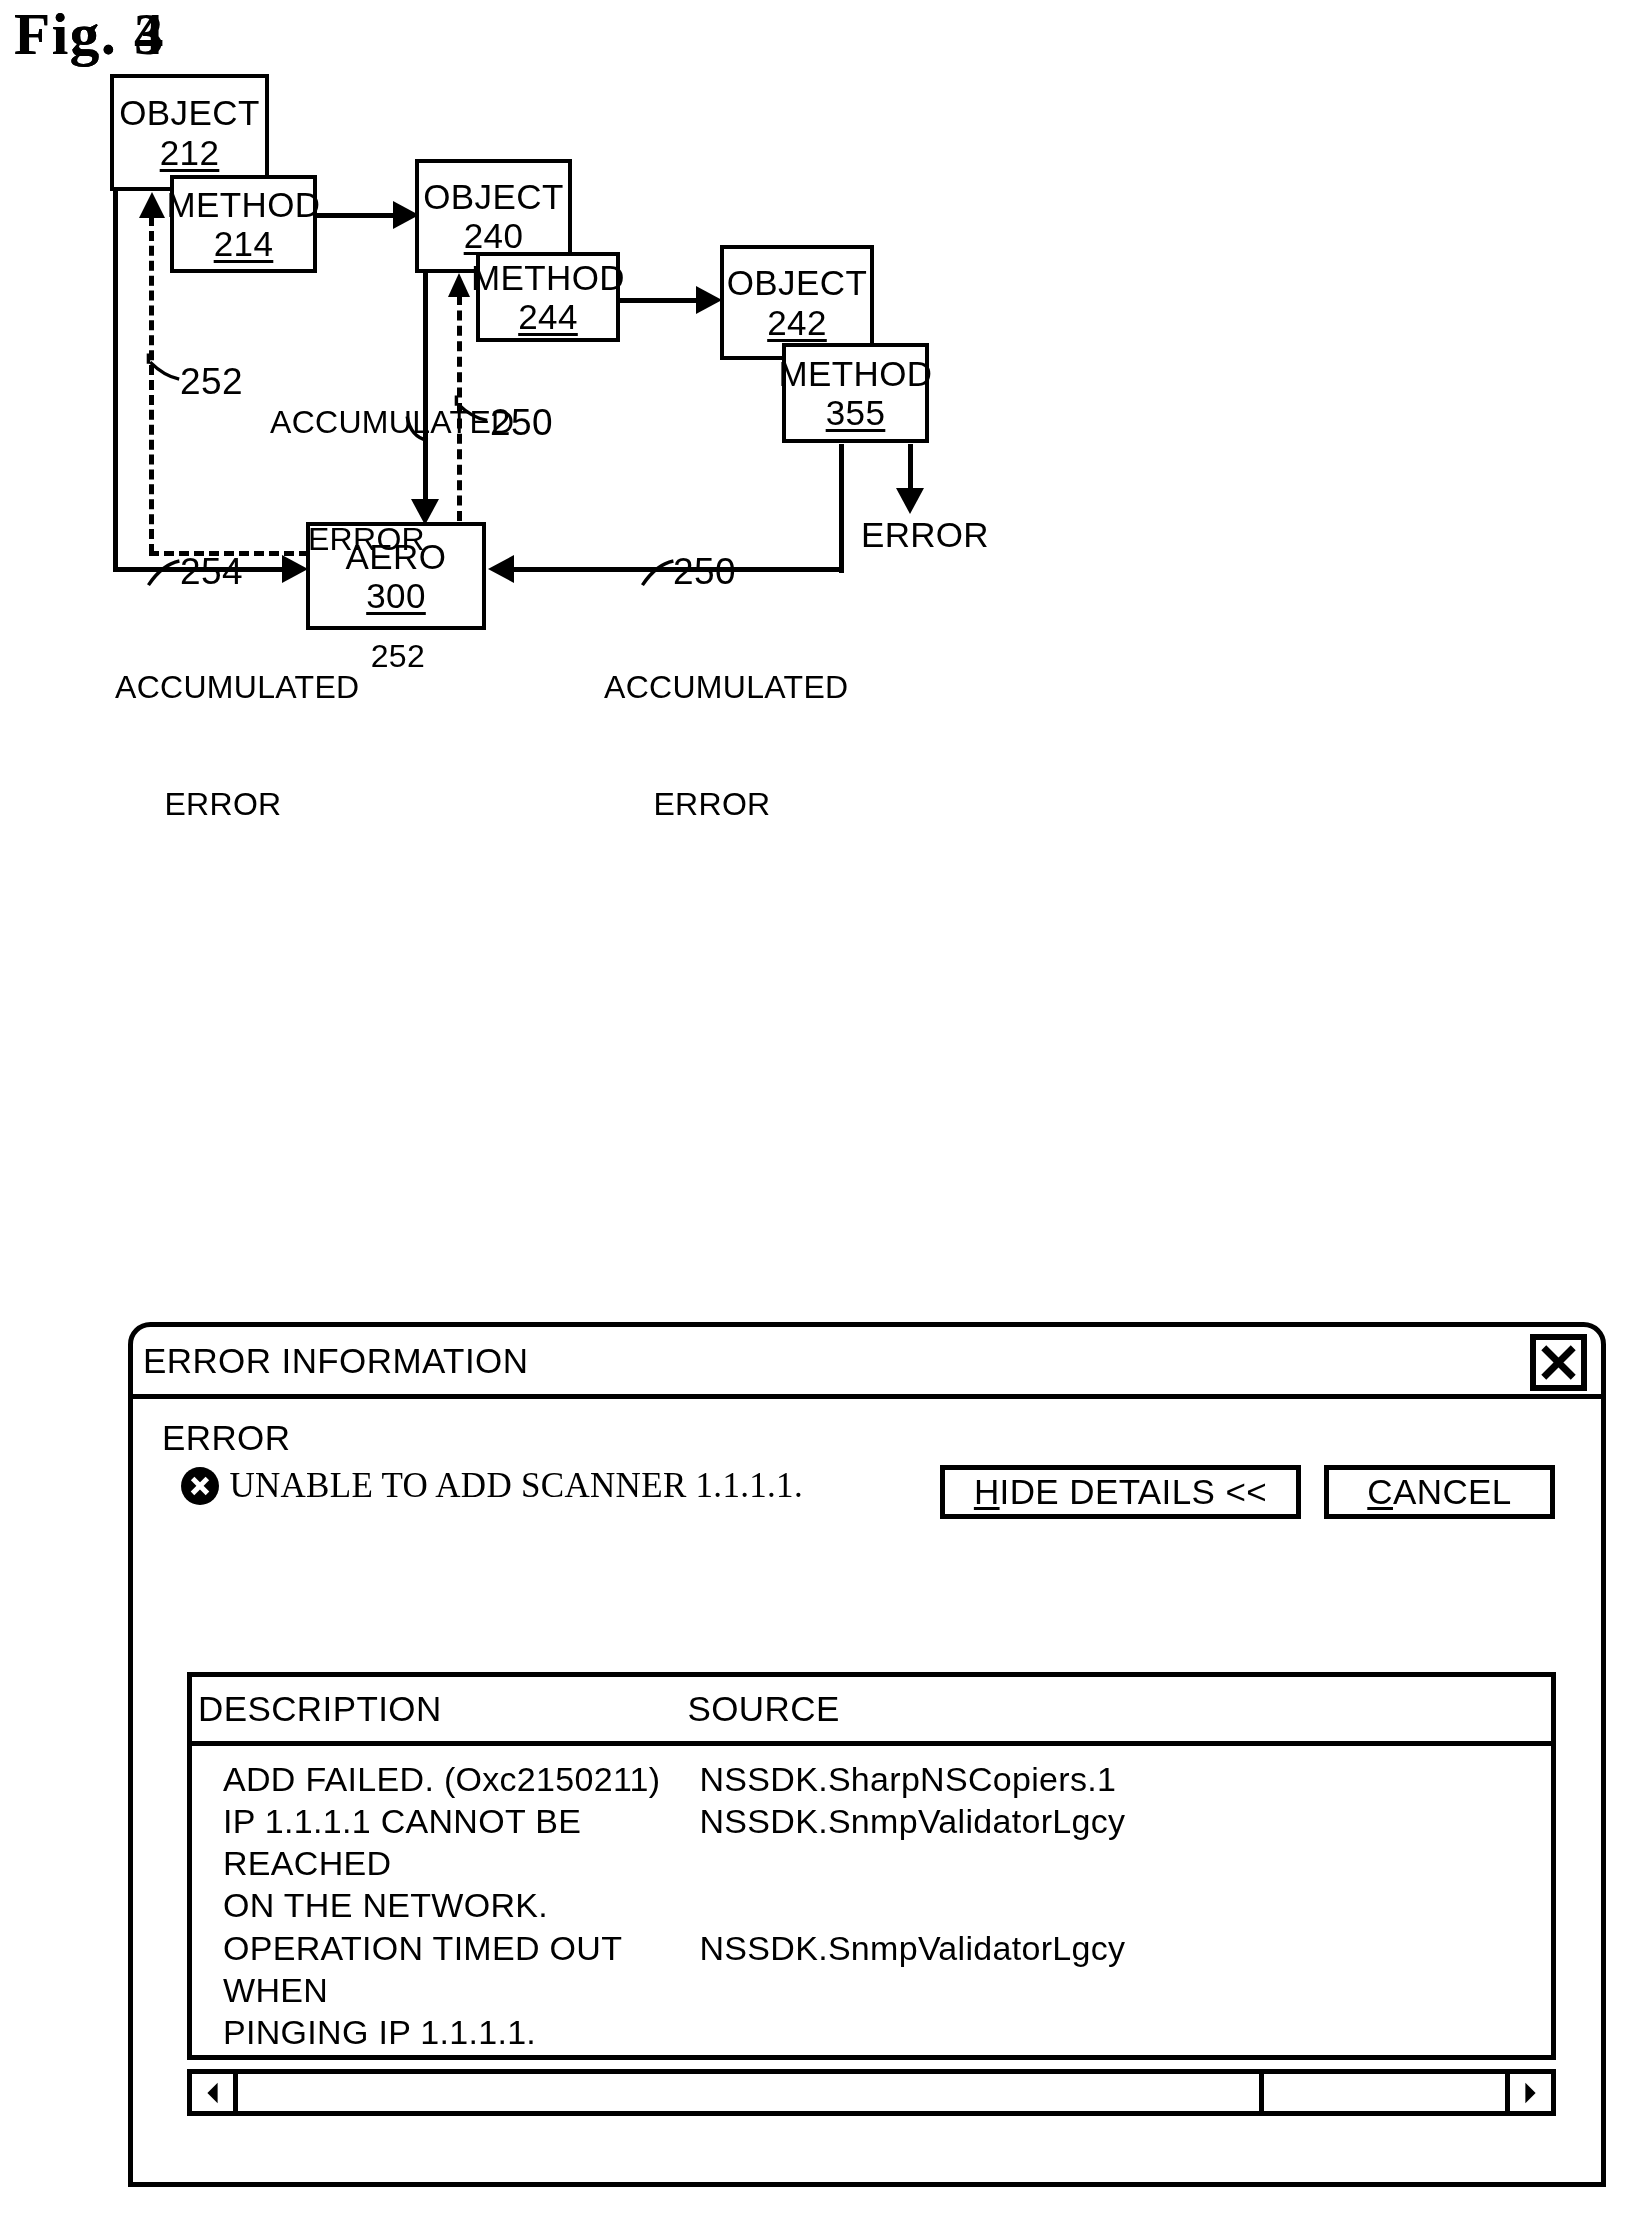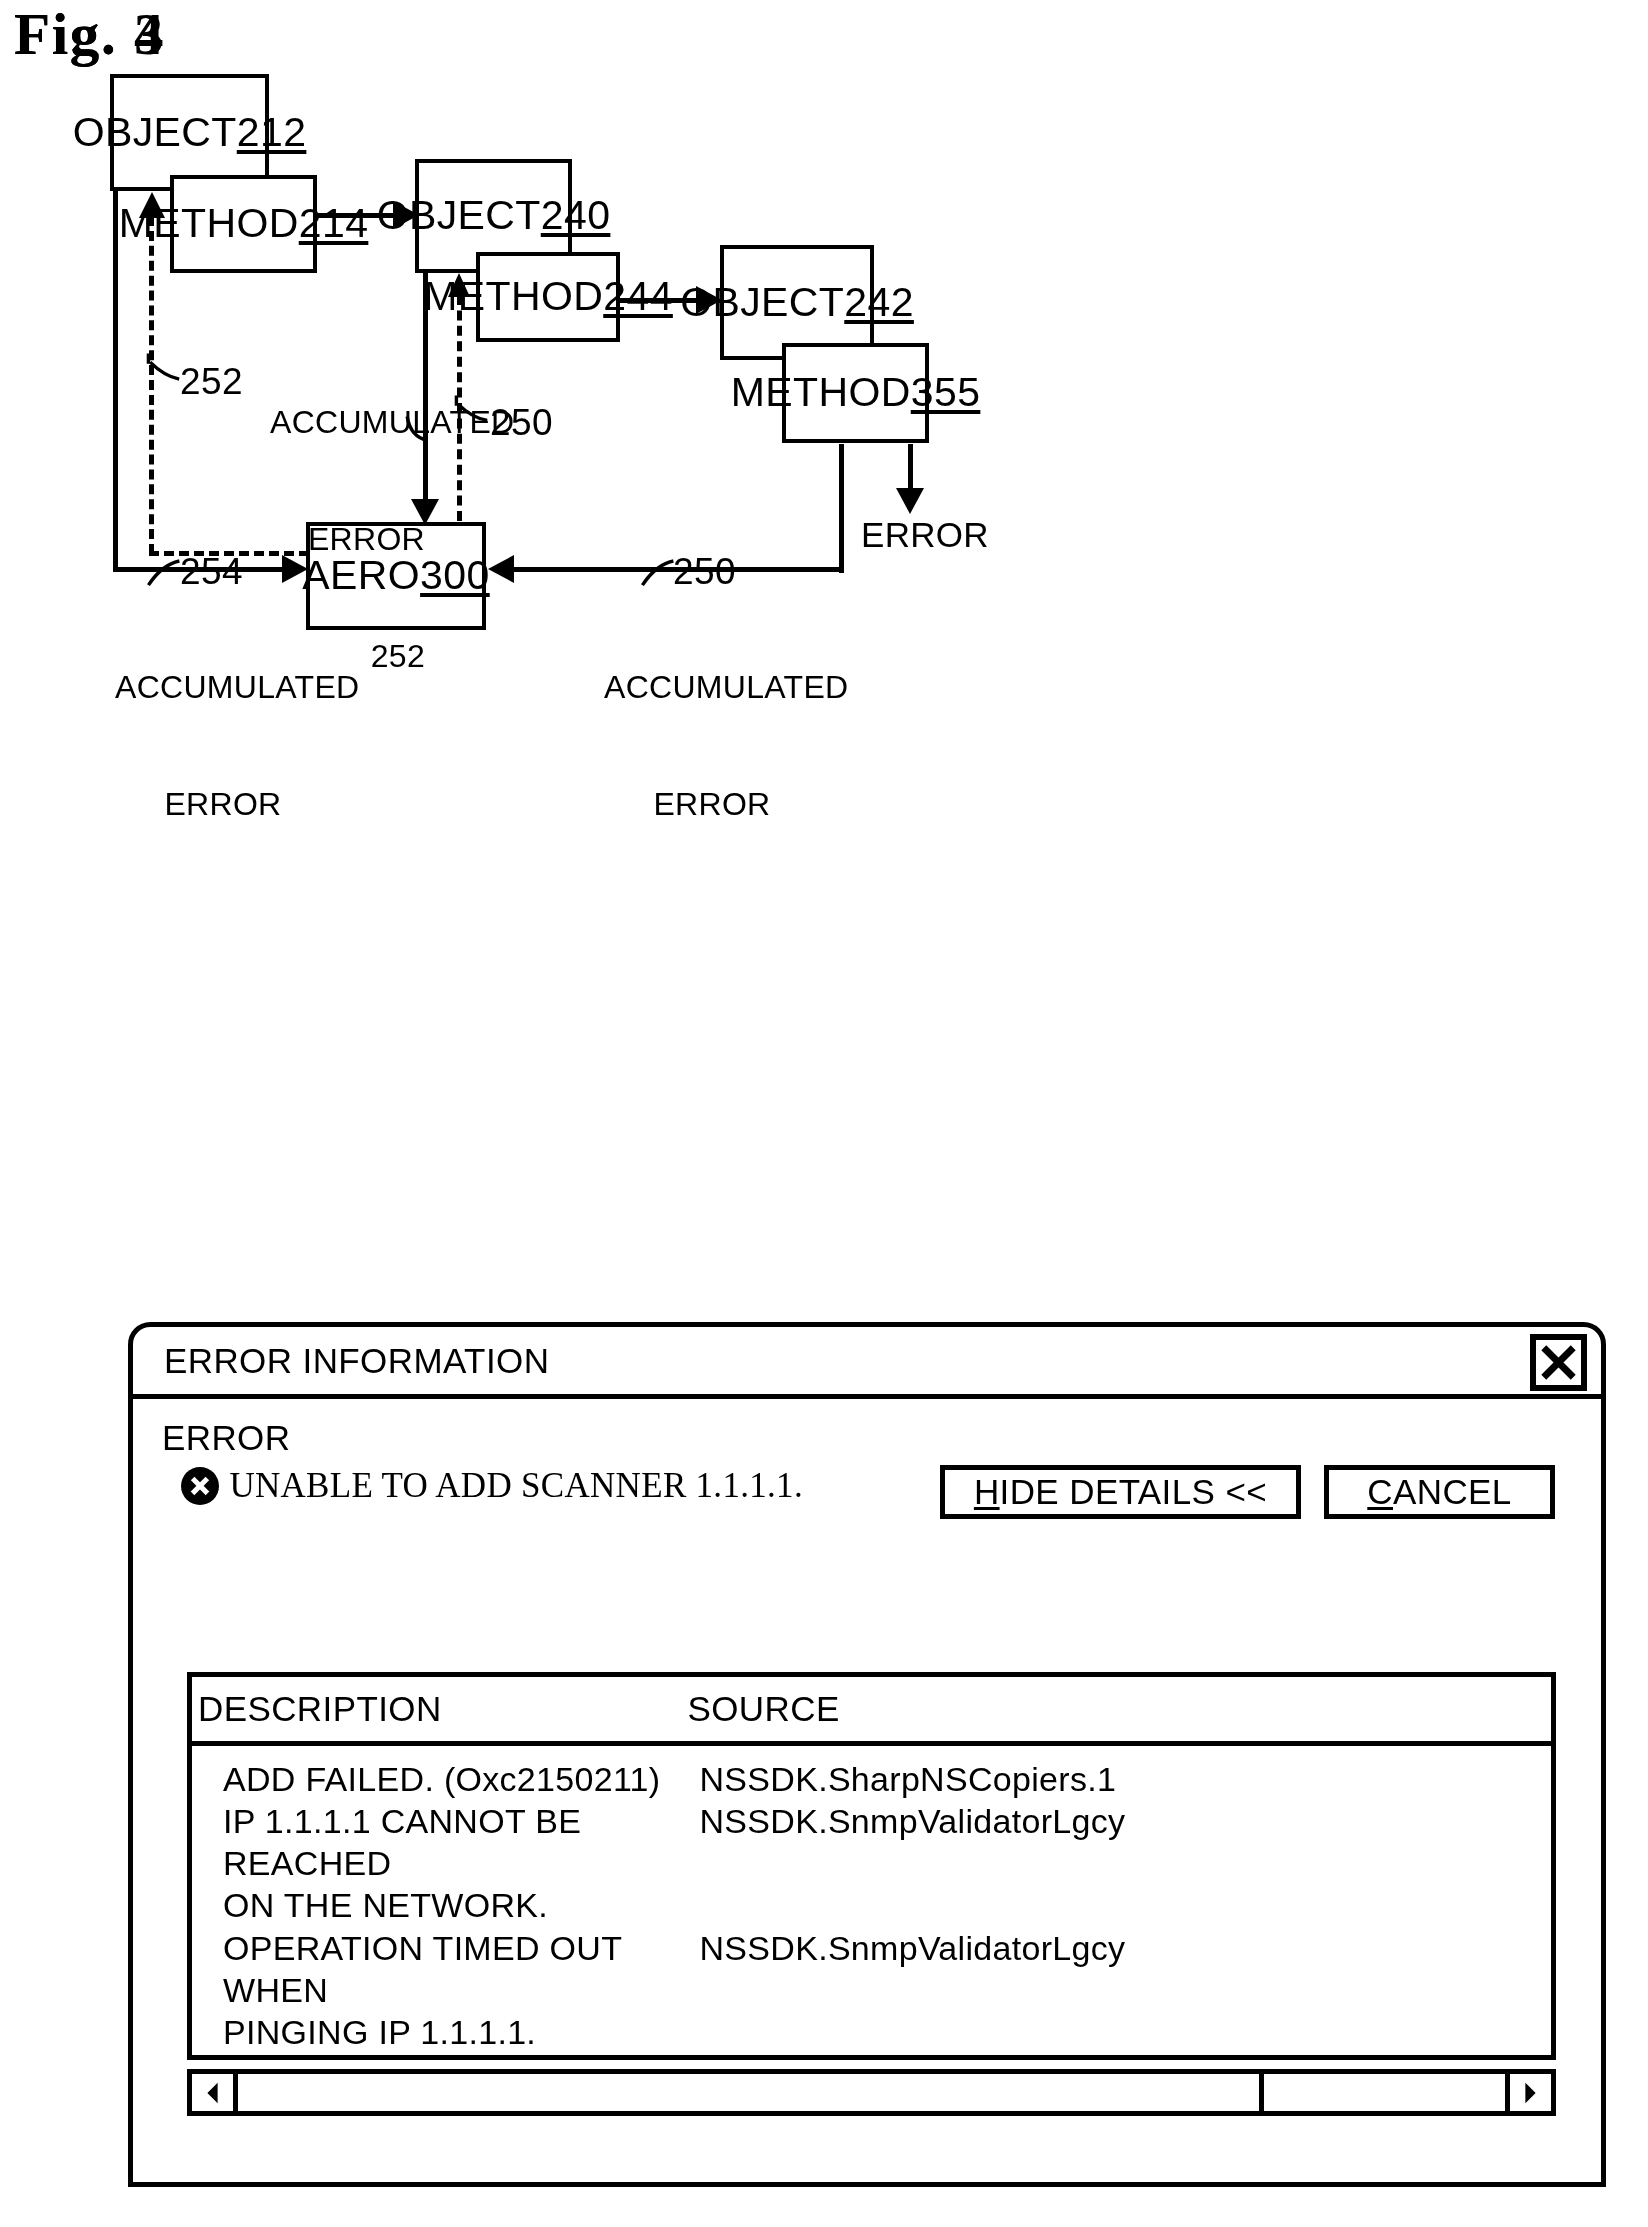--- a/index.html
+++ b/index.html
@@ -28,23 +28,24 @@
     padding-left: 14px;
   }
 
   
   .node-box {
     position: absolute;
     background: #ffffff;
     border: 4.3px solid #000000;
     box-sizing: border-box;
     display: flex;
+    flex-direction: column;
     align-items: center;
     justify-content: center;
-    font-size: 41px;
+    font-size: 35px;
     line-height: 1.12;
     letter-spacing: 0.4px;
   }
   .node-box .node-num {
     text-decoration: underline;
     text-underline-offset: 3.5px;
   }
 
   .solid-line {
     position: absolute;
@@ -135,21 +136,21 @@
     position: absolute;
     left: 0; top: 0;
     width: 100%;
     height: 72px;
     box-sizing: border-box;
     border-bottom: 5.2px solid #000000;
     display: flex;
     align-items: center;
   }
   #title-text {
-    margin-left: 31px;
+    margin-left: 10px;
     font-size: 35px;
     letter-spacing: 0.4px;
   }
   #close-button {
     position: absolute;
     right: 14px;
     top: 7px;
     width: 57px;
     height: 57px;
     border: 6px solid #000000;

